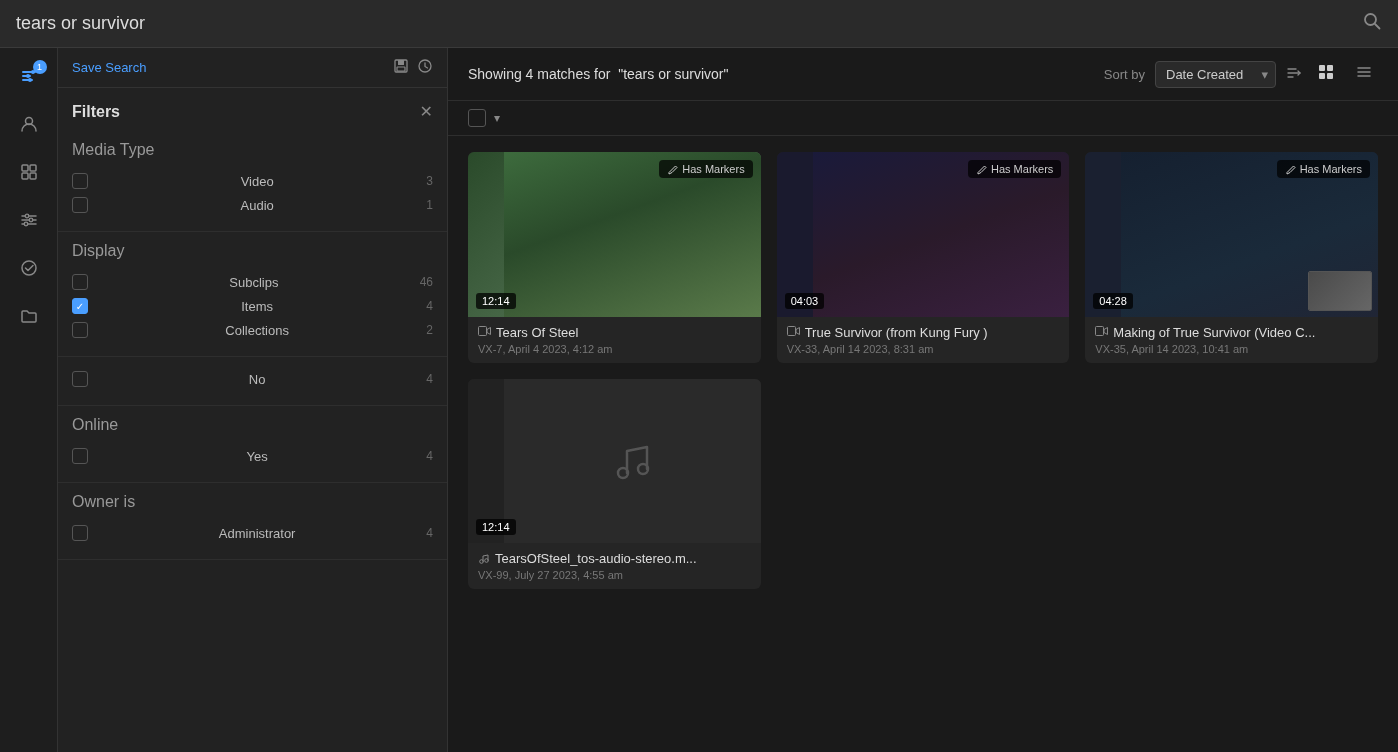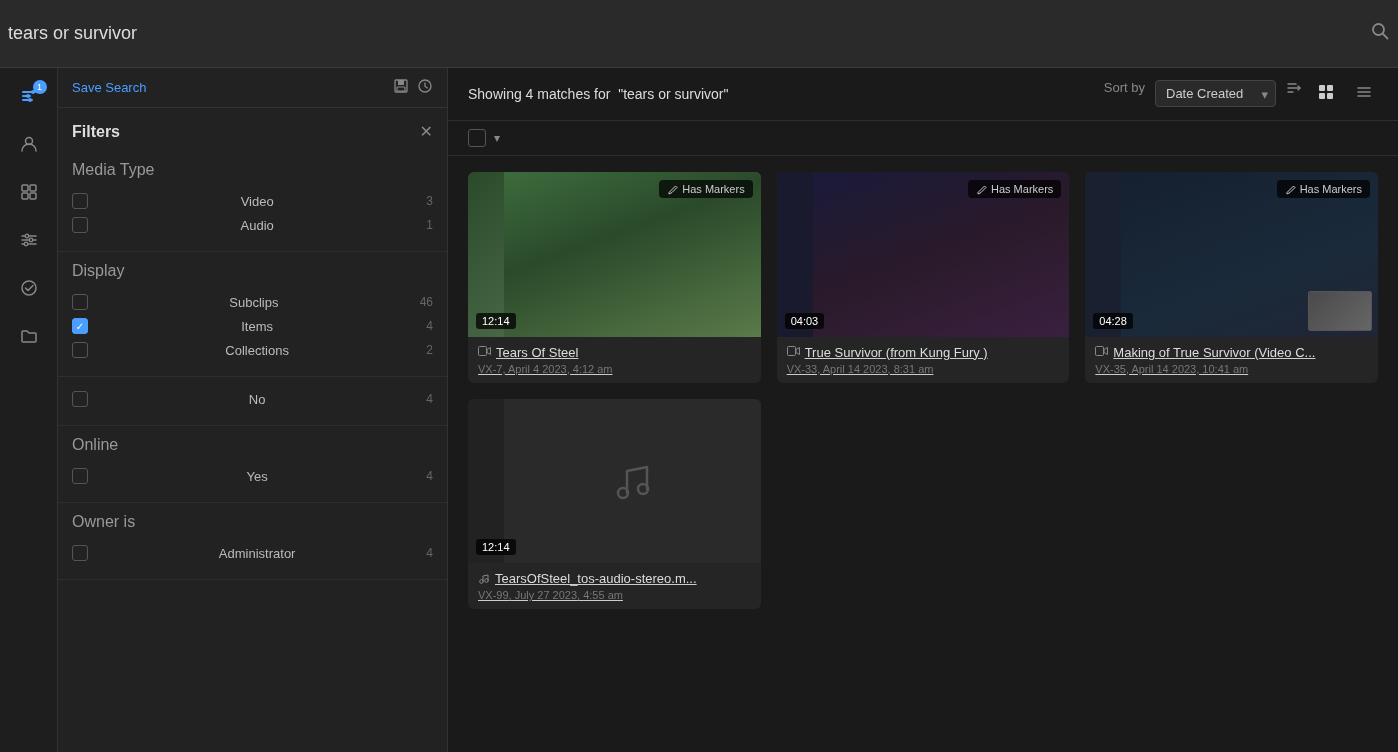--- a/index.html
+++ b/index.html
@@ -12,25 +12,25 @@
       width: 1398px;
       overflow: hidden;
       display: flex;
       flex-direction: column;
     }
 
     
     .search-bar {
       background: #2a2a2a;
       border-bottom: 1px solid #3a3a3a;
-      padding: 10px 8px;
+      padding: 10px 16px;
       display: flex;
       align-items: center;
       gap: 10px;
-      height: 68px;
+      height: 48px;
     }
     .search-input {
       background: transparent;
       border: none;
       color: #ddd;
       font-size: 18px;
       outline: none;
       flex: 1;
     }
     .search-icon-btn {
@@ -207,21 +207,21 @@
     .results-info {
       color: #bbb;
       font-size: 14px;
     }
     .results-info span {
       color: #ddd;
       font-weight: 500;
     }
     .header-controls {
       display: flex;
-      align-items: flex-start;
+      align-items: center;
       gap: 10px;
     }
     .sort-label {
       color: #888;
       font-size: 13px;
     }
     .sort-select {
       background: #2a2a2a;
       border: 1px solid #444;
       color: #ccc;
@@ -346,21 +346,20 @@
       width: 64px;
       height: 40px;
       border: 1px solid #555;
       border-radius: 2px;
       background: #444;
       overflow: hidden;
     }
 
     .card-info {
       padding: 8px 10px;
-      text-decoration: underline;
     }
     .card-title {
       color: #ddd;
       font-size: 13px;
       font-weight: 500;
       display: flex;
       align-items: center;
       gap: 5px;
       margin-bottom: 3px;
       white-space: nowrap;

